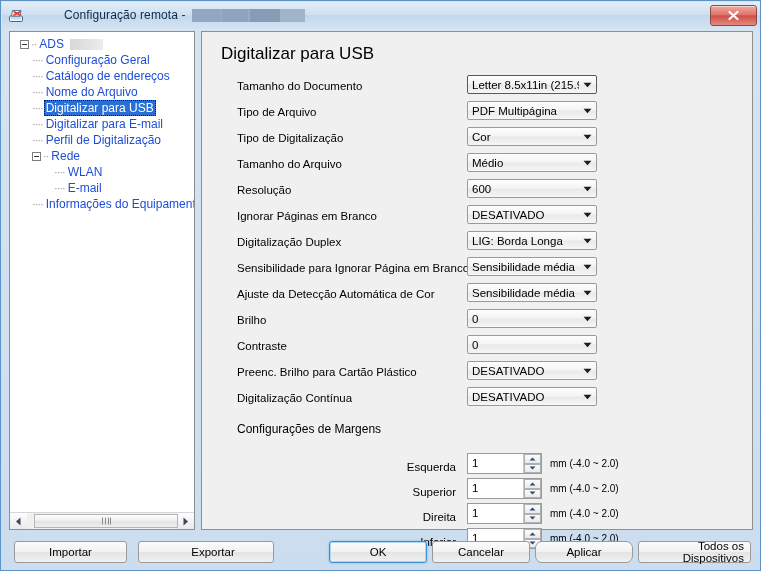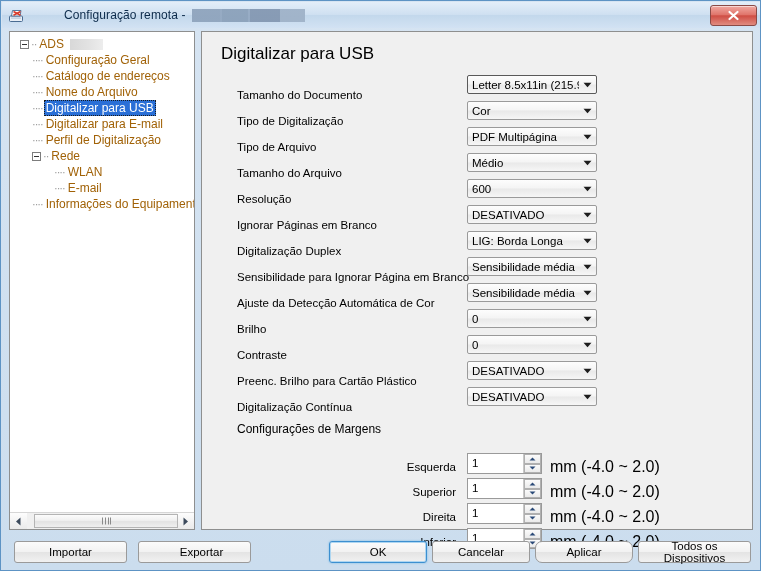--- a/index.html
+++ b/index.html
@@ -129,21 +129,21 @@
   }
   .dots {
     flex: 0 0 auto;
     color: #9a9a9a;
     font-size: 11px;
     letter-spacing: -1px;
     margin-right: 1px;
   }
   .tlabel {
     padding: 0 2px;
-    color: #a16207;
+    color: #1d4ed8;
   }
   .tlabel.selected {
     background: #2a6fd6;
     color: #ffffff;
     outline: 1px dotted #1a1a1a;
     outline-offset: -1px;
   }
   .redact-tree {
     display: inline-block;
     vertical-align: middle;
@@ -212,21 +212,21 @@
     left: 0; top: 43px;
     width: 100%;
   }
   .row {
     position: relative;
     height: 26px;
   }
   .row-label {
     position: absolute;
     left: 35px;
-    top: 14px;
+    top: 5px;
     font-size: 11.5px;
     color: #000;
     white-space: nowrap;
   }
   .combo {
     position: absolute;
     left: 265px;
     top: 0px;
     width: 130px;
     height: 19px;
@@ -321,21 +321,21 @@
     box-sizing: border-box;
     display: flex;
     align-items: center;
     justify-content: center;
     cursor: pointer;
   }
   .munit {
     position: absolute;
     left: 348px;
     top: 5px;
-    font-size: 16px;
+    font-size: 10px;
     color: #000;
     white-space: nowrap;
     text-align: center;
   }
 
   
   #footer {
     position: absolute;
     left: 1px; bottom: 1px;
     width: 759px; height: 35px;
@@ -348,20 +348,21 @@
     border: 1px solid #9a9a9a;
     border-radius: 3px;
     background: linear-gradient(180deg,#fbfbfb 0%, #f2f2f2 48%, #e4e4e4 52%, #f1f1f1 100%);
     font-size: 11.5px;
     color: #000;
     display: flex;
     align-items: center;
     justify-content: center;
     cursor: pointer;
     font-family: "Liberation Sans", sans-serif;
+    text-align: right;
   }
   .btn.default {
     border: 1px solid #3c8fd0;
     box-shadow: 0 0 0 1px #aed6f1 inset, 0 0 2px #6bb5e5;
   }
 </style>
 </head>
 <body>
 
 <div id="window">
@@ -480,34 +481,34 @@
             <div class="combo focused">
               <span class="combo-text">Letter 8.5x11in (215.9</span>
               <span class="combo-arrow">
                 <svg width="9" height="6" viewBox="0 0 9 6">
                   <path d="M0.5 0.8 L4.5 5.2 L8.5 0.8 Z" fill="#1c1c1c"></path>
                 </svg>
               </span>
             </div>
           </div>
           <div class="row">
+            <div class="row-label">Tipo de Arquivo</div>
+            <div class="combo">
+              <span class="combo-text">PDF Multipágina</span>
+              <span class="combo-arrow">
+                <svg width="9" height="6" viewBox="0 0 9 6">
+                  <path d="M0.5 0.8 L4.5 5.2 L8.5 0.8 Z" fill="#1c1c1c"></path>
+                </svg>
+              </span>
+            </div>
+          </div>
+          <div class="row">
             <div class="row-label">Tipo de Digitalização</div>
             <div class="combo">
               <span class="combo-text">Cor</span>
-              <span class="combo-arrow">
-                <svg width="9" height="6" viewBox="0 0 9 6">
-                  <path d="M0.5 0.8 L4.5 5.2 L8.5 0.8 Z" fill="#1c1c1c"></path>
-                </svg>
-              </span>
-            </div>
-          </div>
-          <div class="row">
-            <div class="row-label">Tipo de Arquivo</div>
-            <div class="combo">
-              <span class="combo-text">PDF Multipágina</span>
               <span class="combo-arrow">
                 <svg width="9" height="6" viewBox="0 0 9 6">
                   <path d="M0.5 0.8 L4.5 5.2 L8.5 0.8 Z" fill="#1c1c1c"></path>
                 </svg>
               </span>
             </div>
           </div>
           <div class="row">
             <div class="row-label">Tamanho do Arquivo</div>
             <div class="combo">
@@ -699,20 +700,20 @@
               </div>
               <div class="munit">mm (-4.0 ~ 2.0)</div>
             </div>
           </div>
       </div>
     </div>
   </div>
 
   <div id="footer">
       <button class="btn" style="left: 12px; width: 113px;">Importar</button>
-      <button class="btn" style="left: 136px; width: 113px; padding-left: 20px;">Exportar</button>
+      <button class="btn" style="left: 136px; width: 136px; padding-left: 20px;">Exportar</button>
       <button class="btn" style="left: 430px; width: 98px;">Cancelar</button>
       <button class="btn default" style="left: 327px; width: 98px;">OK</button>
       <button class="btn" style="left: 533px; width: 98px; border-radius: 7px;">Aplicar</button>
       <button class="btn" style="left: 636px; width: 113px;">Todos os Dispositivos</button>
     </div>
 
 </div>
 
 </body></html>

